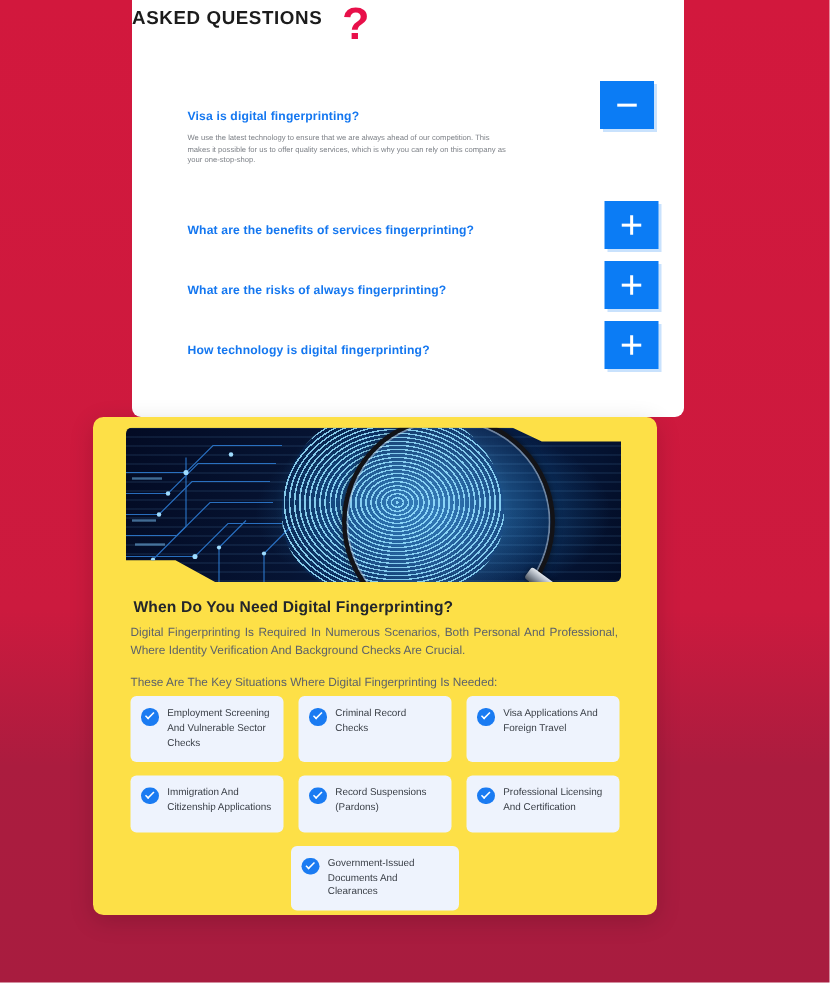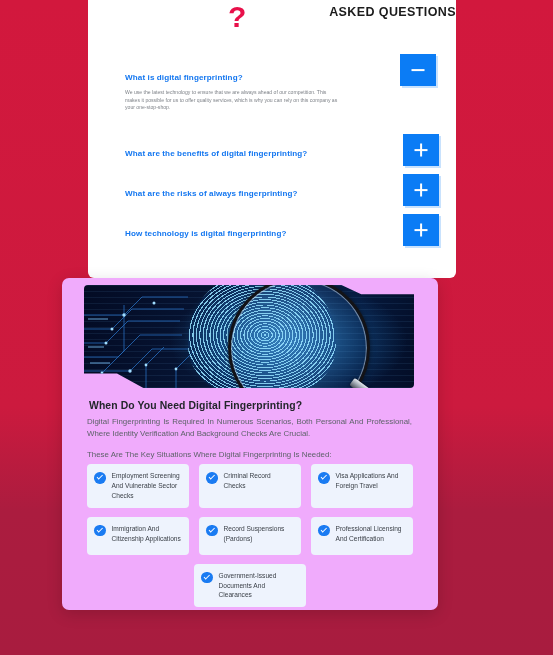--- a/index.html
+++ b/index.html
@@ -18,21 +18,21 @@
     position: absolute;
     left: 88px; top: -12px;
     width: 368px; height: 290px;
     background: #ffffff;
     border-radius: 0 0 6px 6px;
     overflow: hidden;
   }
   #faq-heading {
     position: absolute;
     top: 17px; left: 0; right: 0;
-    text-align: right;
+    text-align: left;
     font-size: 12.5px;
     font-weight: bold;
     letter-spacing: .4px;
     color: #1c1c1c;
   }
 
   
   .qmark { position: absolute; font-weight: bold; line-height: 1; }
   #qmark-left {
     left: 140px; top: 14px;
@@ -79,21 +79,21 @@
     width: 1.8px; height: 13px;
     transform: translate(-50%, -50%);
   }
   .faq-btn.minus::after { display: none; }
 
   
   #content-card {
     position: absolute;
     left: 62px; top: 278px;
     width: 376px; height: 332px;
-    background: #f0abfc;
+    background: #fde047;
     border-radius: 7px;
     box-shadow: 0 4px 16px rgba(0,0,0,.16);
     overflow: hidden;
   }
 
   #hero {
     position: absolute;
     left: 22px; top: 7px;
     width: 330px; height: 103px;
     border-radius: 4px;
@@ -217,27 +217,27 @@
 </head>
 <body>
 
 <div id="faq-card">
 
   <div id="faq-heading">ASKED QUESTIONS</div>
 
   <span class="qmark" id="qmark-left">?</span>
 
   <div class="faq-row">
-    <div class="faq-q" style="top:85px">What is digital fingerprinting?</div>
+    <div class="faq-q" style="top:85px">Visa is digital fingerprinting?</div>
     <div class="faq-a" style="top:101px">We use the latest technology to ensure that we are always ahead of our competition. This makes it possible for us to offer quality services, which is why you can rely on this company as your one-stop-shop.</div>
     <div class="faq-btn minus" style="left:312px; top:66px"></div>
   </div>
 
   <div class="faq-row">
-    <div class="faq-q" style="top:161px">What are the benefits of digital fingerprinting?</div>
+    <div class="faq-q" style="top:161px">What are the benefits of services fingerprinting?</div>
     <div class="faq-btn plus" style="left:315px; top:146px"></div>
   </div>
 
   <div class="faq-row">
     <div class="faq-q" style="top:201px">What are the risks of always fingerprinting?</div>
     <div class="faq-btn plus" style="left:315px; top:186px"></div>
   </div>
 
   <div class="faq-row">
     <div class="faq-q" style="top:241px">How technology is digital fingerprinting?</div>

